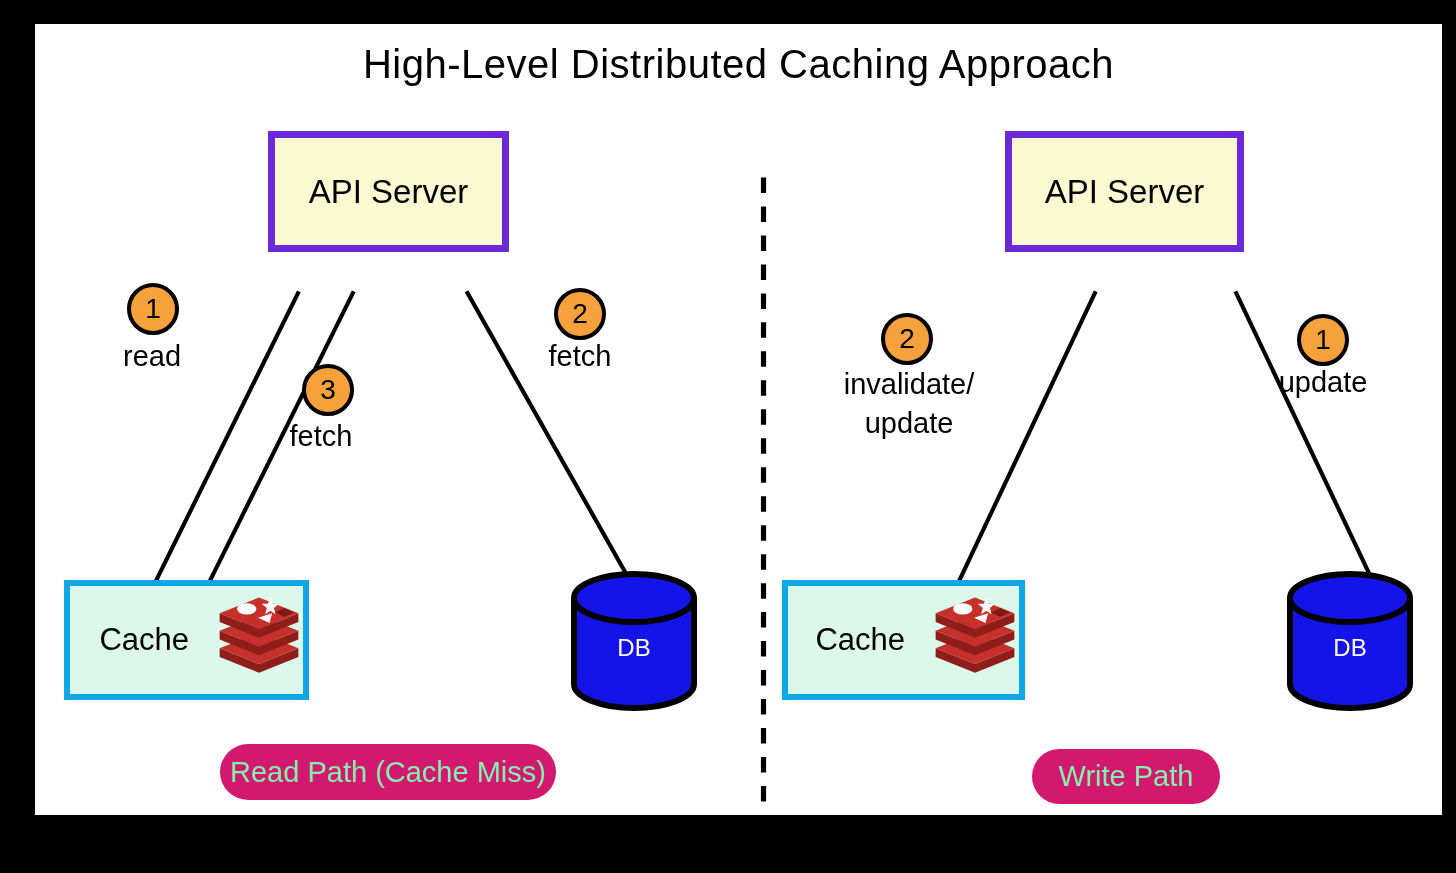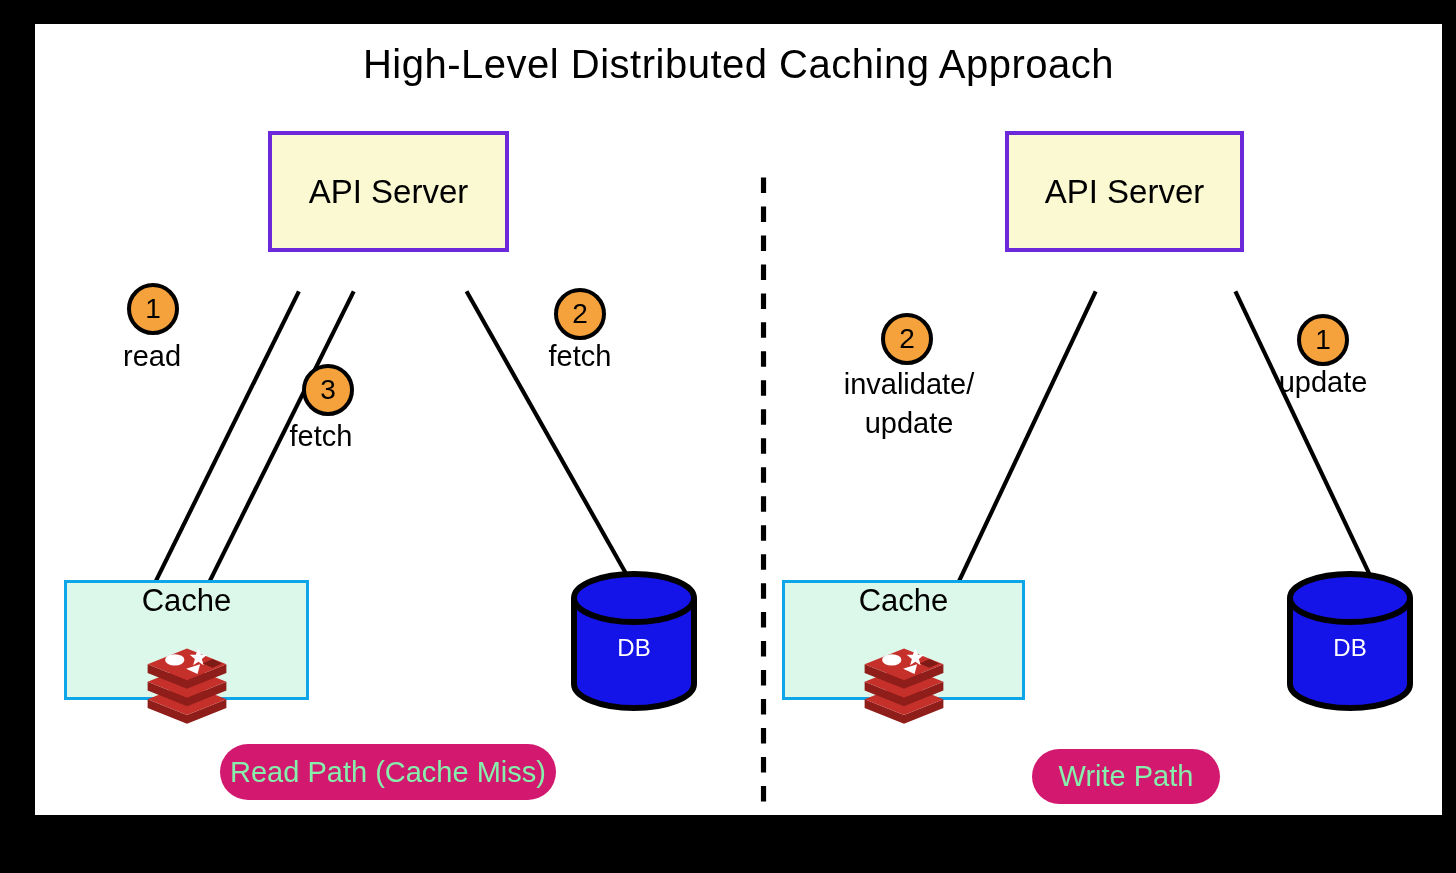--- a/index.html
+++ b/index.html
@@ -16,44 +16,44 @@
   }
   .abs{position:absolute;}
   .title{
     left:0;top:18px;width:1407px;
     text-align:center;
     font-size:40px;color:#000;
     letter-spacing:0.5px;
   }
   .api-box{
     background:var(--api_server_fill,#FBF9D1);
-    border:4px solid #6d28d9;
+    border:7px solid #6d28d9;
     display:flex;align-items:center;justify-content:center;
     font-size:33px;color:#000;
     box-sizing:border-box;
   }
   .api-left{left:233px;top:107px;width:241px;height:121px;}
   .api-right{left:970px;top:107px;width:239px;height:121px;}
   .step-circle{
     width:52px;height:52px;border-radius:50%;
     background:var(--step_circle_fill,#F6A23C);
     border:4px solid #000;
     box-sizing:border-box;
     display:flex;align-items:center;justify-content:center;
     font-size:28px;color:#000;
   }
   .step-label{
     font-size:29px;color:#000;text-align:center;
   }
   .cache-box{
     background:var(--cache_fill,#DCF8EA);
-    border:3px solid #0ea5e9;
+    border:6px solid #0ea5e9;
     box-sizing:border-box;
-    display:flex;align-items:center;justify-content:flex-start;gap:26px;
-    font-size:31px;color:#000;flex-direction:column;
+    display:flex;align-items:center;justify-content:flex-end;gap:26px;
+    font-size:31px;color:#000;
   }
   .cache-left{left:29px;top:556px;width:245px;height:120px;}
   .cache-right{left:747px;top:556px;width:243px;height:120px;}
   .db-wrap{width:130px;height:142px;}
   .db-left{left:534px;top:546px;}
   .db-right{left:1250px;top:546px;}
   .db-label{
     width:130px;text-align:center;
     color:#fff;font-size:24px;
   }

